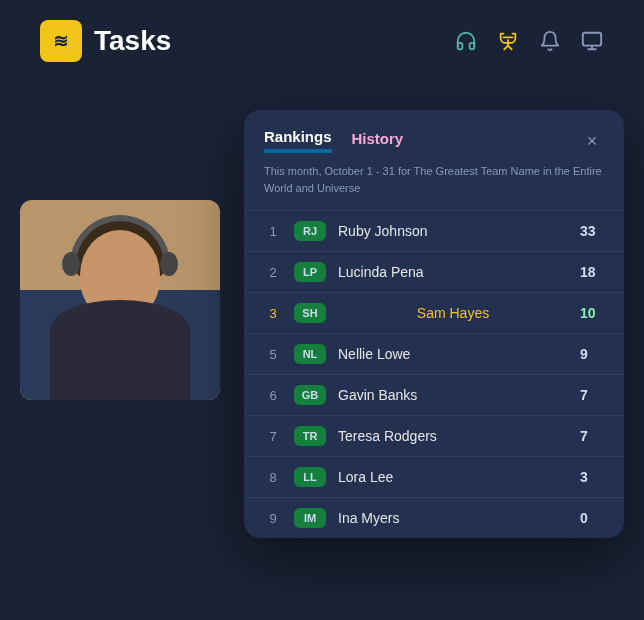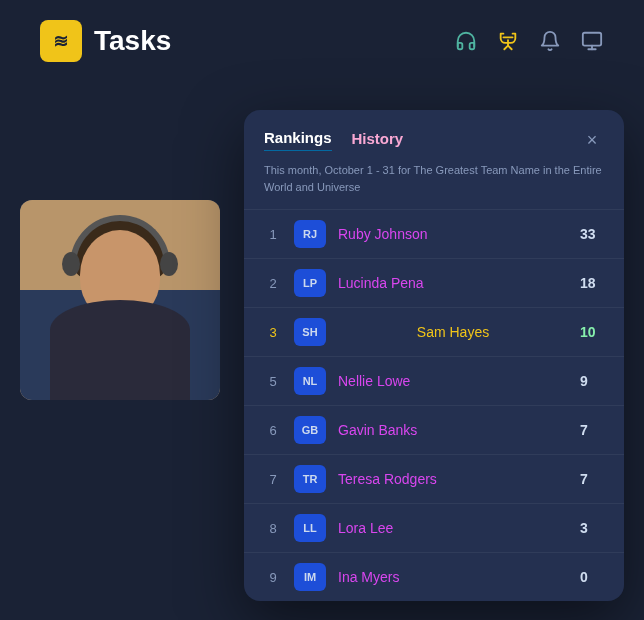--- a/index.html
+++ b/index.html
@@ -183,21 +183,21 @@
       gap: 20px;
     }
     .tab {
       font-size: 15px;
       font-weight: 600;
       cursor: pointer;
       padding-bottom: 4px;
     }
     .tab-active {
       color: #ffffff;
-      border-bottom: 1px solid #0369a1;
+      border-bottom: 4px solid #0369a1;
     }
     .tab-inactive {
       color: #f9a8d4;
     }
     .close-btn {
       margin-left: auto;
       color: #8899bb;
       cursor: pointer;
       font-size: 18px;
       line-height: 1;
@@ -228,35 +228,35 @@
     }
     .rank-num {
       width: 18px;
       font-size: 13px;
       color: #8899bb;
       text-align: center;
       flex-shrink: 0;
     }
     .rank-avatar {
       width: 32px;
-      height: 28px;
+      height: 20px;
       border-radius: 6px;
-      background: #1d4ed8;
+      background: #15803d;
       display: flex;
       align-items: center;
       justify-content: center;
       font-size: 11px;
       font-weight: 700;
       color: #ccd9ee;
       flex-shrink: 0;
     }
     .rank-name {
       flex: 1;
       font-size: 14px;
-      color: #d946ef;
+      color: #e5e5e5;
       font-weight: 500;
     }
     .rank-name.highlighted {
       color: #f0c419;
       text-align: center;
     }
     .rank-score {
       font-size: 14px;
       font-weight: 600;
       color: #d0ddf0;

